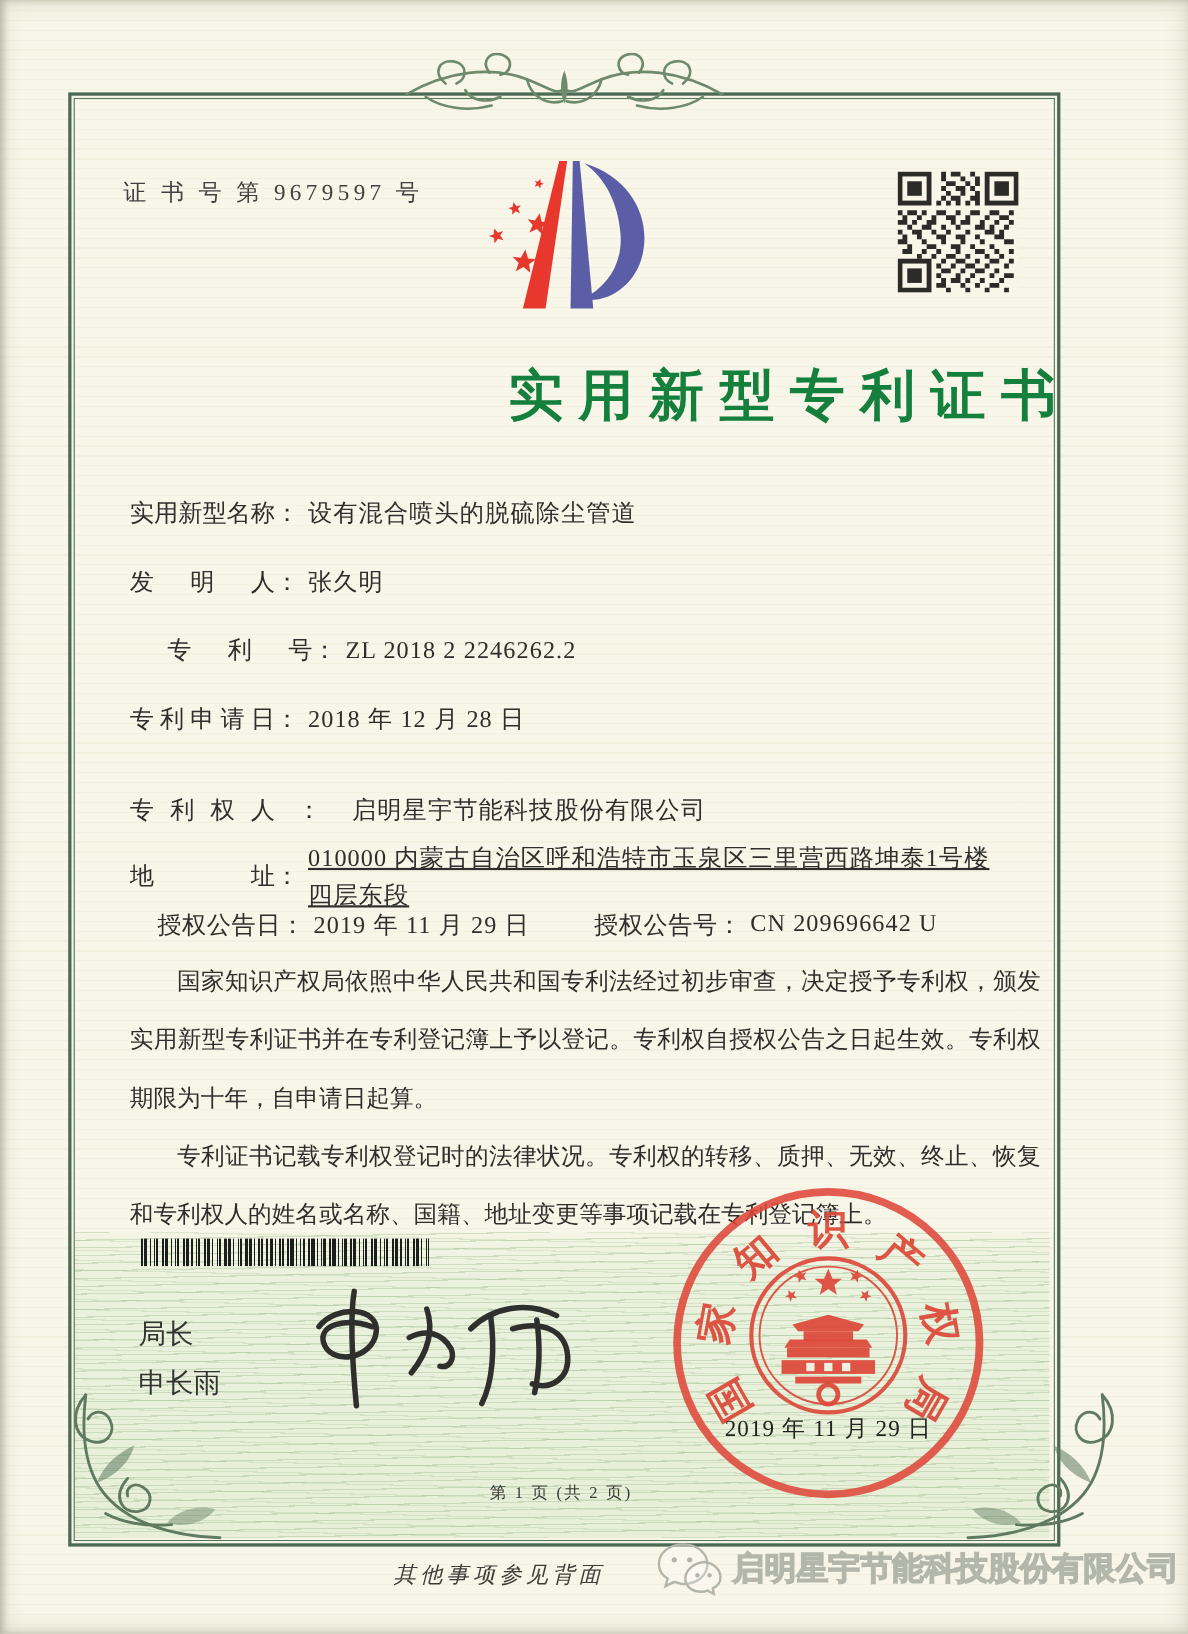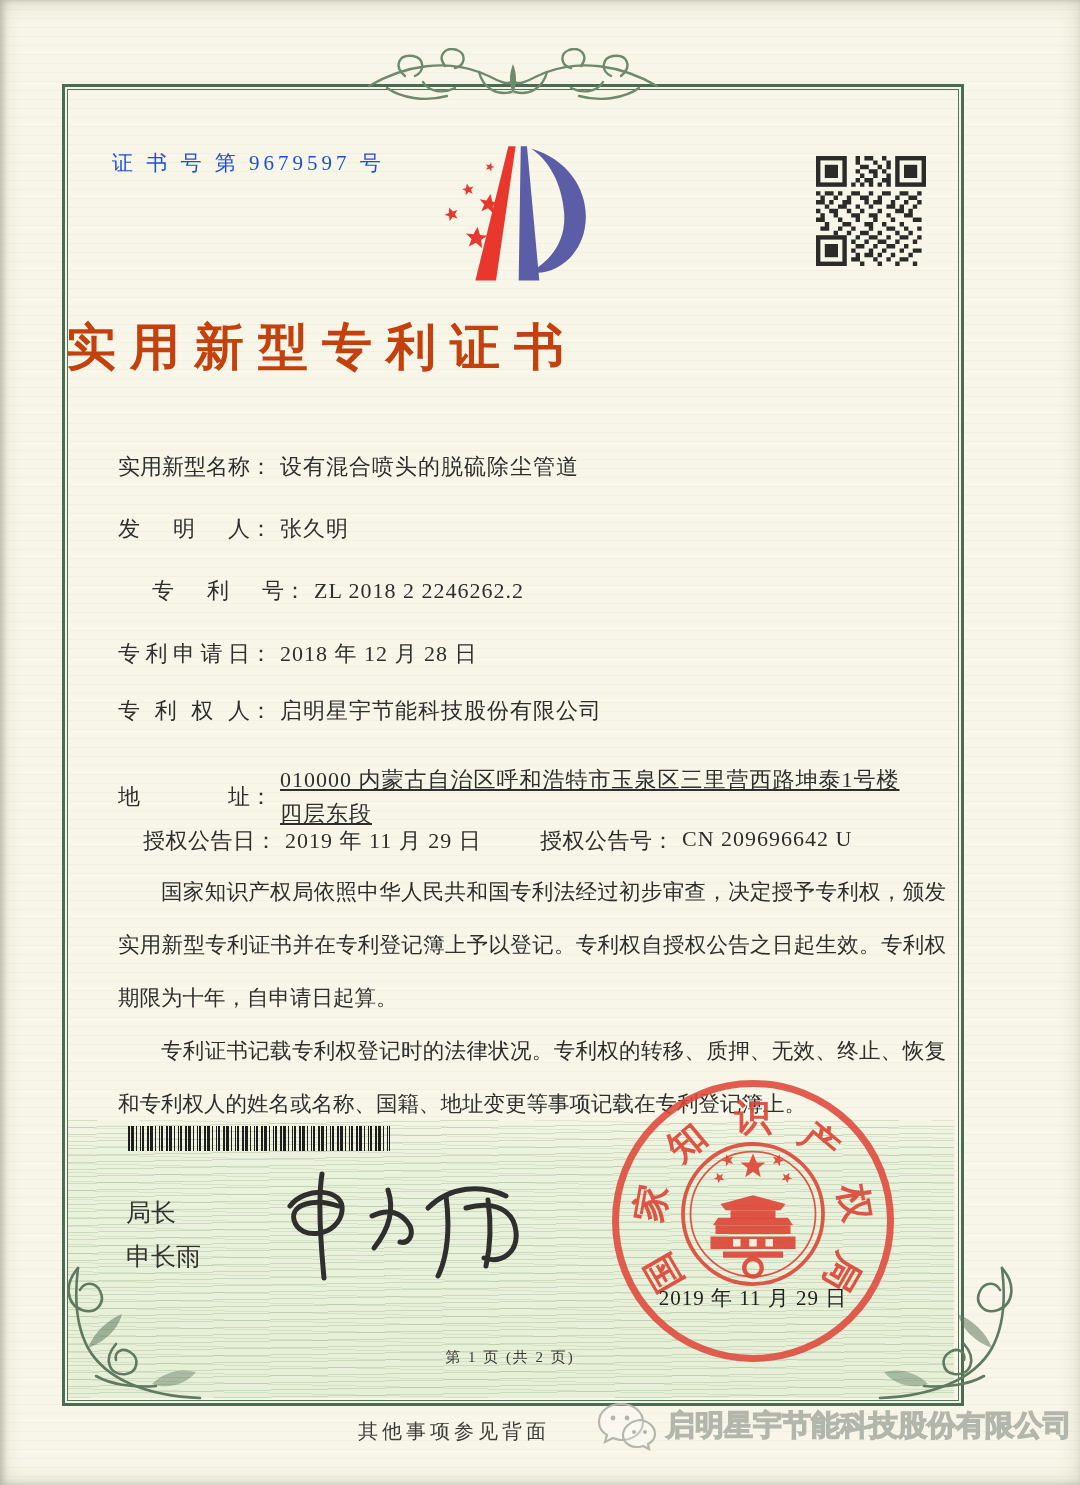--- a/index.html
+++ b/index.html
@@ -19,35 +19,35 @@
       repeating-linear-gradient(179deg,rgba(120,165,105,.28) 0 1px,transparent 1px 7px),
       repeating-linear-gradient(181.3deg,rgba(120,165,105,.18) 0 1px,transparent 1px 9px),
       linear-gradient(180deg,rgba(234,241,221,.25) 0,#eaf1dd 46px,#e7efd8 100%);
   }
   .frame{
     position:absolute;left:62px;top:84px;width:896px;height:1316px;z-index:2;pointer-events:none;
     border:3px solid #4c6b54;
     box-shadow:inset 0 0 0 2px #f6f4e4, inset 0 0 0 3px #55745c;
   }
   .content{position:absolute;inset:0;z-index:3;}
-  .cert-no{position:absolute;left:112px;top:149px;font-size:21px;letter-spacing:4px;color:#1d4ed8;}
+  .cert-no{position:absolute;left:112px;top:161px;font-size:21px;letter-spacing:4px;color:#404040;}
   .logo{position:absolute;left:430px;top:140px;}
   .qr{position:absolute;left:816px;top:156px;}
   .title{
-    position:absolute;left:62px;top:310px;width:896px;margin:4px;text-align:left;
-    font-size:50px;font-weight:600;letter-spacing:14px;color:#c2410c;
+    position:absolute;left:62px;top:310px;width:896px;margin:16px;text-align:right;
+    font-size:50px;font-weight:600;letter-spacing:14px;color:#15803d;
   }
   .frow{position:absolute;left:118px;width:832px;font-size:22px;color:#2e2e2c;display:flex;align-items:center;}
   .flabel{display:inline-block;width:132px;text-align:justify;text-align-last:justify;flex:none;}
   .flabel-sm{width:112px;margin-left:25px;}
   .fcolon{flex:none;margin-right:8px;}
   .fvalue{letter-spacing:1px;}
   .fvalue-wrap{width:624px;line-height:34px;text-decoration:underline;}
   .row-name{top:452px;} .row-inventor{top:514px;} .row-patno{top:576px;margin-left:34px;}
-  .row-appdate{top:639px;} .row-owner{top:696px;} .row-addr{top:763px;}
+  .row-appdate{top:639px;} .row-owner{top:722px;gap:20px;} .row-addr{top:763px;}
   .row-grant{top:826px;}
   .grant-pair{display:flex;}
   .grant-pair2{position:absolute;left:397px;top:0;display:flex;}
   .legal{position:absolute;left:118px;top:866px;width:828px;font-size:21.5px;line-height:53px;text-align:justify;color:#2e2e2c;}
   .legal p{margin:0;text-indent:2em;}
   .barcode{
     position:absolute;left:128px;top:1126px;width:262px;height:25px;
     background:repeating-linear-gradient(90deg,#1d1d1b 0 2px,rgba(0,0,0,0) 2px 3px,#1d1d1b 3px 6px,rgba(0,0,0,0) 6px 8px,#1d1d1b 8px 9px,rgba(0,0,0,0) 9px 12px,#1d1d1b 12px 13px,rgba(0,0,0,0) 13px 14px,#1d1d1b 14px 16px,rgba(0,0,0,0) 16px 19px);
   }
   .officer-title{position:absolute;left:126px;top:1196px;font-size:25px;font-family:"Liberation Sans","DejaVu Sans",sans-serif;color:#33332f;}
@@ -67,21 +67,21 @@
   .seal-char:nth-child(5){transform:translate(-50%,-50%) rotate(40deg)   translateY(-103px);}
   .seal-char:nth-child(6){transform:translate(-50%,-50%) rotate(80deg)   translateY(-103px);}
   .seal-char:nth-child(7){transform:translate(-50%,-50%) rotate(120deg)  translateY(-103px);}
   .emblem{position:absolute;left:50%;top:54px;transform:translateX(-50%);}
   .seal-date{position:absolute;left:0;top:204px;width:100%;text-align:center;font-size:21px;letter-spacing:1px;color:#22221f;}
   .page-no{position:absolute;left:62px;top:1348px;width:896px;text-align:center;font-size:15px;letter-spacing:2px;color:#3a3a36;}
   .ornament-top{position:absolute;left:363px;top:48px;z-index:4;}
   .corner{position:absolute;z-index:4;}
   .corner-left{left:52px;top:1256px;}
   .corner-right{left:876px;top:1256px;transform:scaleX(-1);}
-  .footer-note{position:absolute;left:358px;top:1418px;font-size:20px;letter-spacing:4px;color:#3d3d38;}
+  .footer-note{position:absolute;left:358px;top:1418px;font-size:20px;letter-spacing:4px;color:#3d3d38;font-style:italic;}
   .watermark{position:absolute;left:596px;top:1400px;display:flex;align-items:center;gap:8px;}
   .wm-text{
     font-family:"Liberation Sans","DejaVu Sans",sans-serif;font-size:29px;font-weight:700;letter-spacing:0px;
     color:rgba(252,252,248,.18);-webkit-text-stroke:1.3px #b2b6ab;
     text-shadow:1px 1px 0 rgba(255,255,255,.5);
   }
 </style>
 </head>
 <body>
 

